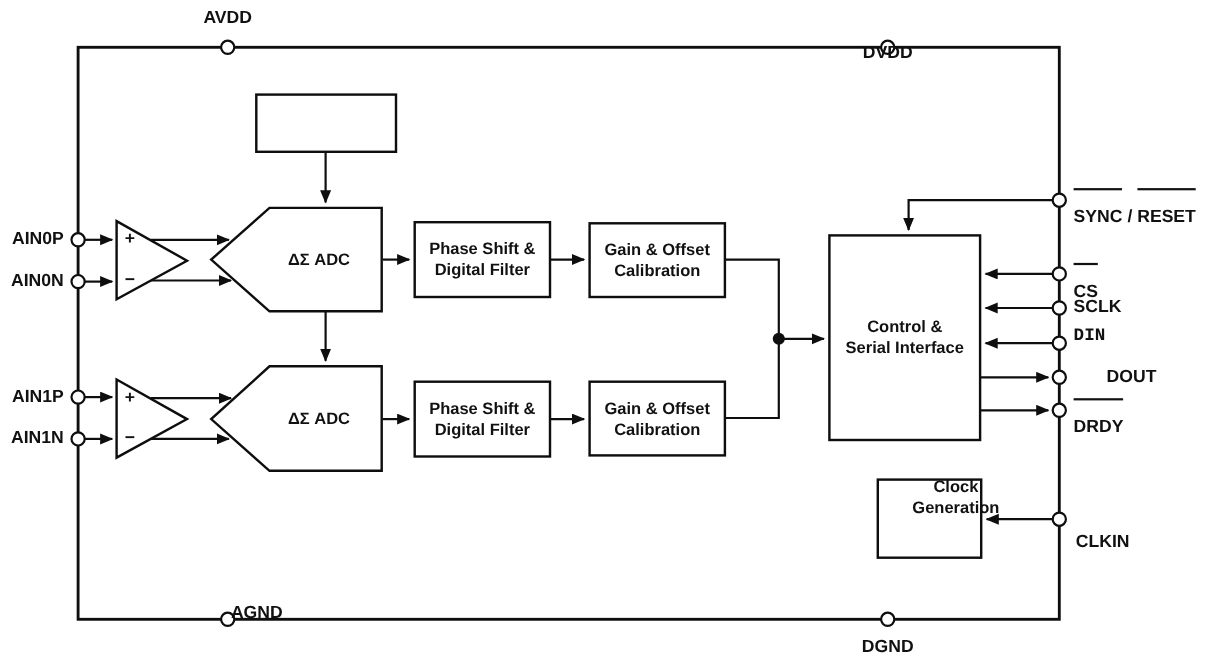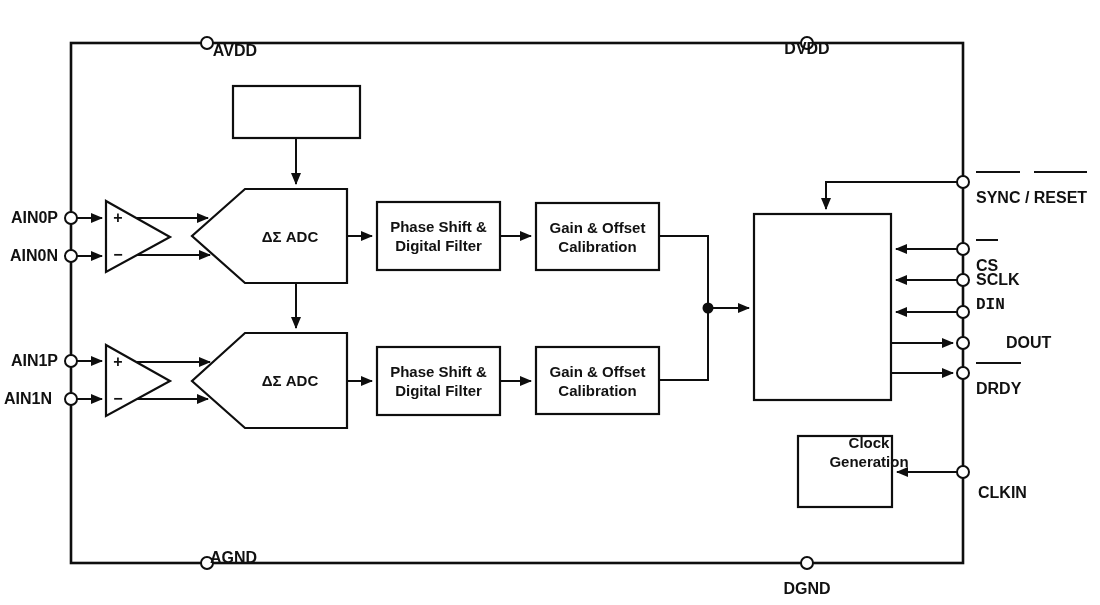--- a/index.html
+++ b/index.html
@@ -108,37 +108,39 @@
   <div class="blk" style="left:233px;top:189px;width:114px;height:94px;">ΔΣ ADC</div>
   <div class="blk" style="left:233px;top:333px;width:114px;height:95px;">ΔΣ ADC</div>
   <div class="blk" style="left:377px;top:202px;width:123px;height:68px;">Phase Shift &amp;
 Digital Filter</div>
   <div class="blk" style="left:377px;top:347px;width:123px;height:68px;">Phase Shift &amp;
 Digital Filter</div>
   <div class="blk" style="left:536px;top:203px;width:123px;height:67px;">Gain &amp; Offset
 Calibration</div>
   <div class="blk" style="left:536px;top:347px;width:123px;height:67px;">Gain &amp; Offset
 Calibration</div>
+  <div class="blk" style="left:754px;top:214px;width:137px;height:186px;">Control &amp;
+Serial Interface</div>
   <div class="blk" style="left:798px;top:416px;width:94px;height:72px;margin-left:24px;">Clock
 Generation</div>
 
   <span class="sgn" style="left:118px;top:218px;">+</span>
   <span class="sgn" style="left:118px;top:255px;">−</span>
   <span class="sgn" style="left:118px;top:362px;">+</span>
   <span class="sgn" style="left:118px;top:399px;">−</span>
 
-  <div class="lbl" style="left:157px;top:7px;width:100px;text-align:right;margin-top:34px;">AVDD</div>
+  <div class="lbl" style="left:157px;top:7px;width:100px;text-align:center;">AVDD</div>
   <div class="lbl" style="left:757px;top:7px;width:100px;text-align:center;margin-top:32px;">DVDD</div>
   <div class="lbl" style="left:157px;top:548px;width:100px;text-align:right;">AGND</div>
   <div class="lbl" style="left:757px;top:579px;width:100px;text-align:center;">DGND</div>
 
   <div class="lbl" style="left:4px;top:208px;width:54px;text-align:right;">AIN0P</div>
   <div class="lbl" style="left:4px;top:246px;width:54px;text-align:right;">AIN0N</div>
   <div class="lbl" style="left:4px;top:351px;width:54px;text-align:right;">AIN1P</div>
-  <div class="lbl" style="left:4px;top:389px;width:54px;">AIN1N</div>
+  <div class="lbl" style="left:4px;top:389px;width:54px;text-align:right;">AIN1N</div>
 
   <div class="lbl" style="left:976px;top:171px;"><span class="ovl">SYNC</span><span class="sep"> / </span><span class="ovl">RESET</span></div>
   <div class="lbl" style="left:976px;top:239px;"><span class="ovl">CS</span></div>
   <div class="lbl" style="left:976px;top:270px;">SCLK</div>
   <div class="lbl" style="left:976px;top:295px;font-family:Liberation Mono, monospace;">DIN</div>
   <div class="lbl" style="left:1006px;top:333px;">DOUT</div>
   <div class="lbl" style="left:976px;top:362px;"><span class="ovl">DRDY</span></div>
   <div class="lbl" style="left:978px;top:462px;margin-top:21px;">CLKIN</div>
 
 </div>

